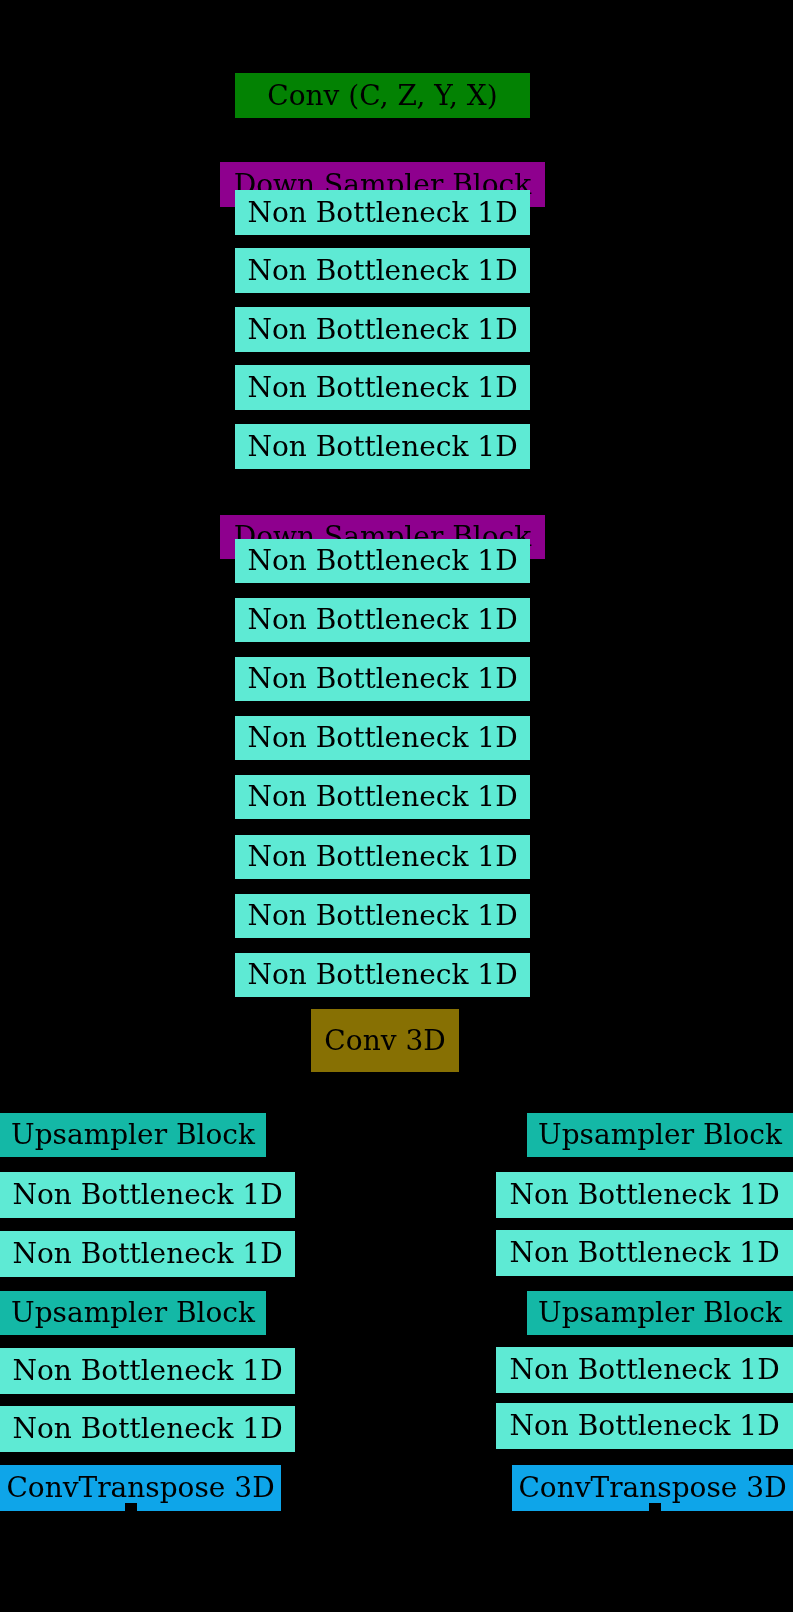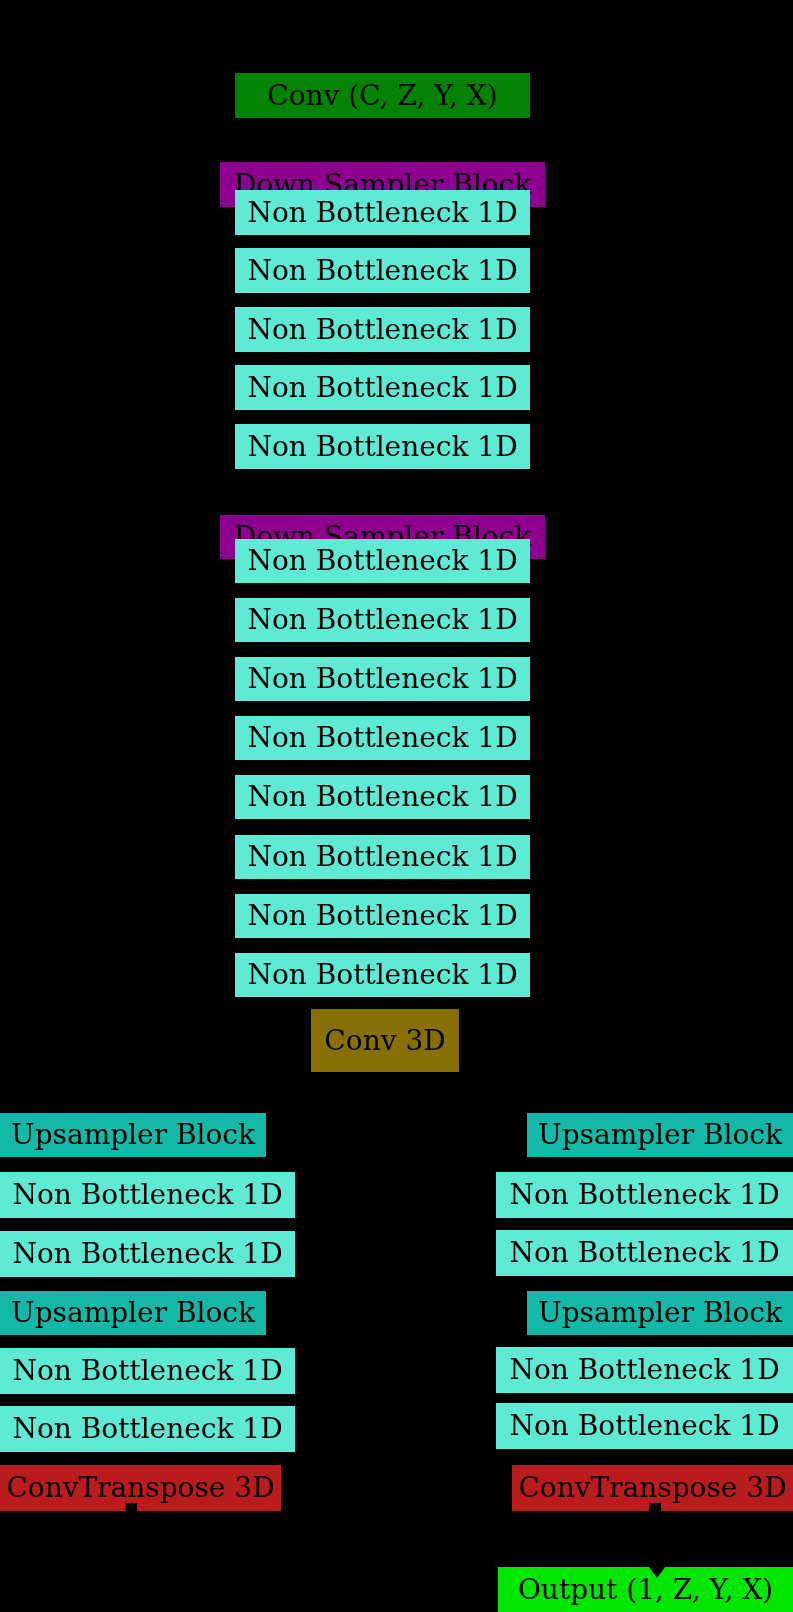--- a/index.html
+++ b/index.html
@@ -24,21 +24,21 @@
     font-size: 28px;
     line-height: 1;
     white-space: nowrap;
     text-align: center;
   }
   .c-input   { background: #038203; }
   .c-down    { background: #8E008E; margin-top: 32px; }
   .c-nb      { background: #5eead4; }
   .c-conv3d  { background: #877003; }
   .c-up      { background: #14b8a6; }
-  .c-convt   { background: #b91c1c; }
+  .c-convt   { background: #0ea5e9; }
   .c-output  { background: #00E600; }
   .arrow-tail {
     position: absolute;
     width: 12px;
     height: 9px;
     background: #000000;
   }
   .arrow-head {
     position: absolute;
     width: 0;
@@ -80,20 +80,19 @@
   <div class="blk c-convt" style="left:0px; top:1465px; width:281px; height:46px;">ConvTranspose 3D</div>
   <div class="blk c-output" style="left:0px; top:1622px; width:310px; height:46px;">Output (6, Z, Y, X)</div>
 
   <div class="blk c-up" style="left:527px; top:1113px; width:266px; height:44px;">Upsampler Block</div>
   <div class="blk c-nb" style="left:496px; top:1172px; width:297px; height:46px;">Non Bottleneck 1D</div>
   <div class="blk c-nb" style="left:496px; top:1230px; width:297px; height:46px;">Non Bottleneck 1D</div>
   <div class="blk c-up" style="left:527px; top:1291px; width:266px; height:44px;">Upsampler Block</div>
   <div class="blk c-nb" style="left:496px; top:1347px; width:297px; height:46px;">Non Bottleneck 1D</div>
   <div class="blk c-nb" style="left:496px; top:1403px; width:297px; height:46px;">Non Bottleneck 1D</div>
   <div class="blk c-convt" style="left:512px; top:1465px; width:281px; height:46px;">ConvTranspose 3D</div>
-  <div class="blk c-output" style="left:498px; top:1567px; width:295px; height:45px;">Output (1, Z, Y, X)</div>
 
   <div class="arrow-tail" style="left:125px; top:1503px;"></div>
   <div class="arrow-head" style="left:123px; top:1566px;"></div>
   <div class="arrow-tail" style="left:649px; top:1503px;"></div>
   <div class="arrow-head" style="left:649px; top:1567px;"></div>
 
 </div>
 
 </body></html>

